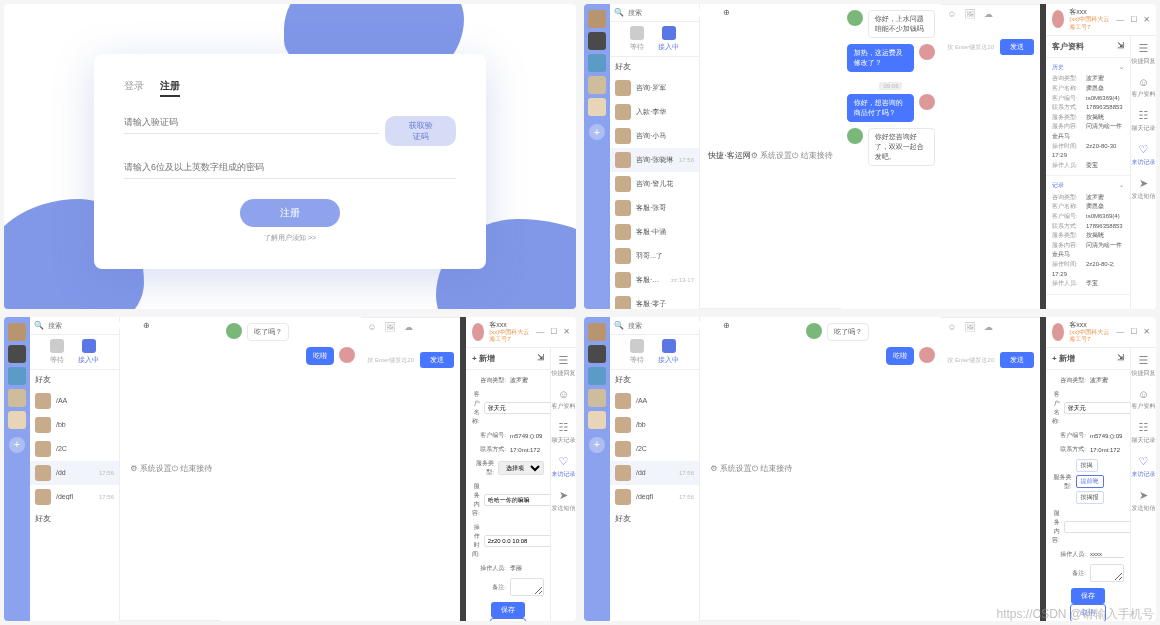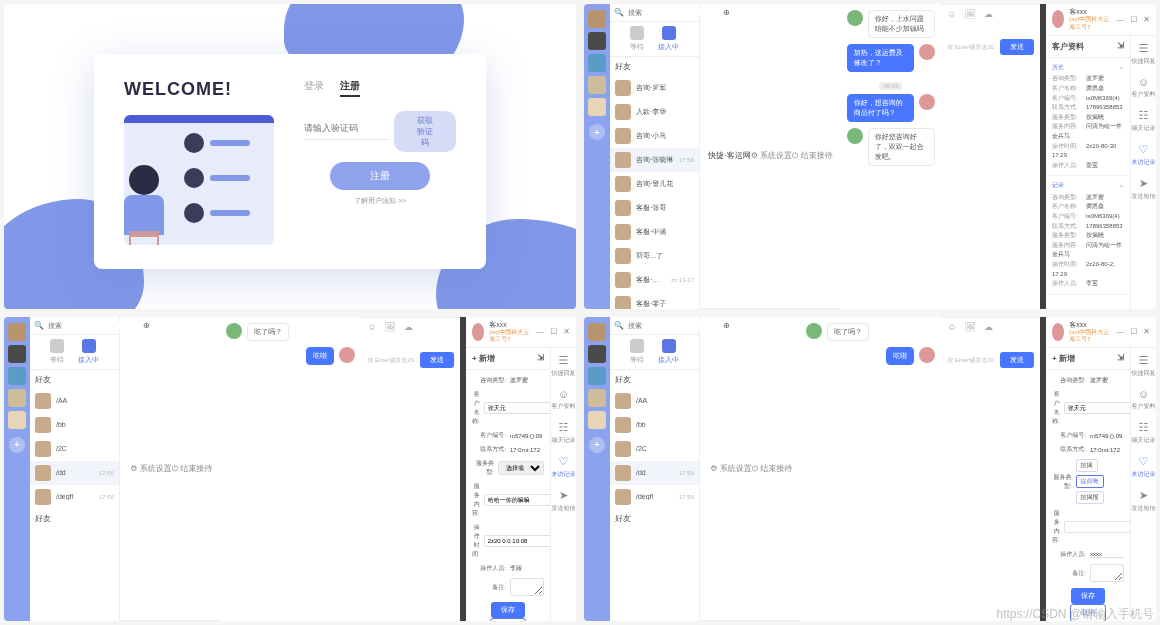--- a/index.html
+++ b/index.html
@@ -104,51 +104,30 @@
 </head>
 <body>
 
 <div class="grid">
 
 <div class="panel login">
   <div class="blob1"></div>
   <div class="blob2"></div>
   <div class="blob3"></div>
   <div class="card">
-    <div class="leftc">
-      <div class="welcome">WELCOME!</div>
-      <div class="illus">
-        <div class="row" style="top:10px;left:60px">
-              <div class="av"></div>
-              <div class="bar"></div>
-            </div>
-        <div class="row" style="top:45px;left:60px">
-              <div class="av"></div>
-              <div class="bar"></div>
-            </div>
-        <div class="row" style="top:80px;left:60px">
-              <div class="av"></div>
-              <div class="bar"></div>
-            </div>
-        <div class="person">
-              <div class="head"></div>
-              <div class="body"></div>
-              <div class="stool"></div>
-            </div>
-      </div>
-    </div>
     <div class="rightc">
       <div class="tabs">
         <div class="tab">登录</div>
         <div class="tab active">注册</div>
       </div>
       <div class="inprow">
         <input class="inp" style="margin-bottom: 12px;" placeholder="请输入验证码">
         <button class="sbtn">获取验证码</button>
       </div>
+      <input class="inp" placeholder="请输入6位及以上英数字组成的密码" style="">
       <button class="bbtn">注册</button>
       <div class="terms">了解用户须知 &gt;&gt;</div>
     </div>
   </div>
 </div>
 
 <div class="panel">
   <div class="app">
     <div class="rail">
       <div class="rav c1"></div>

